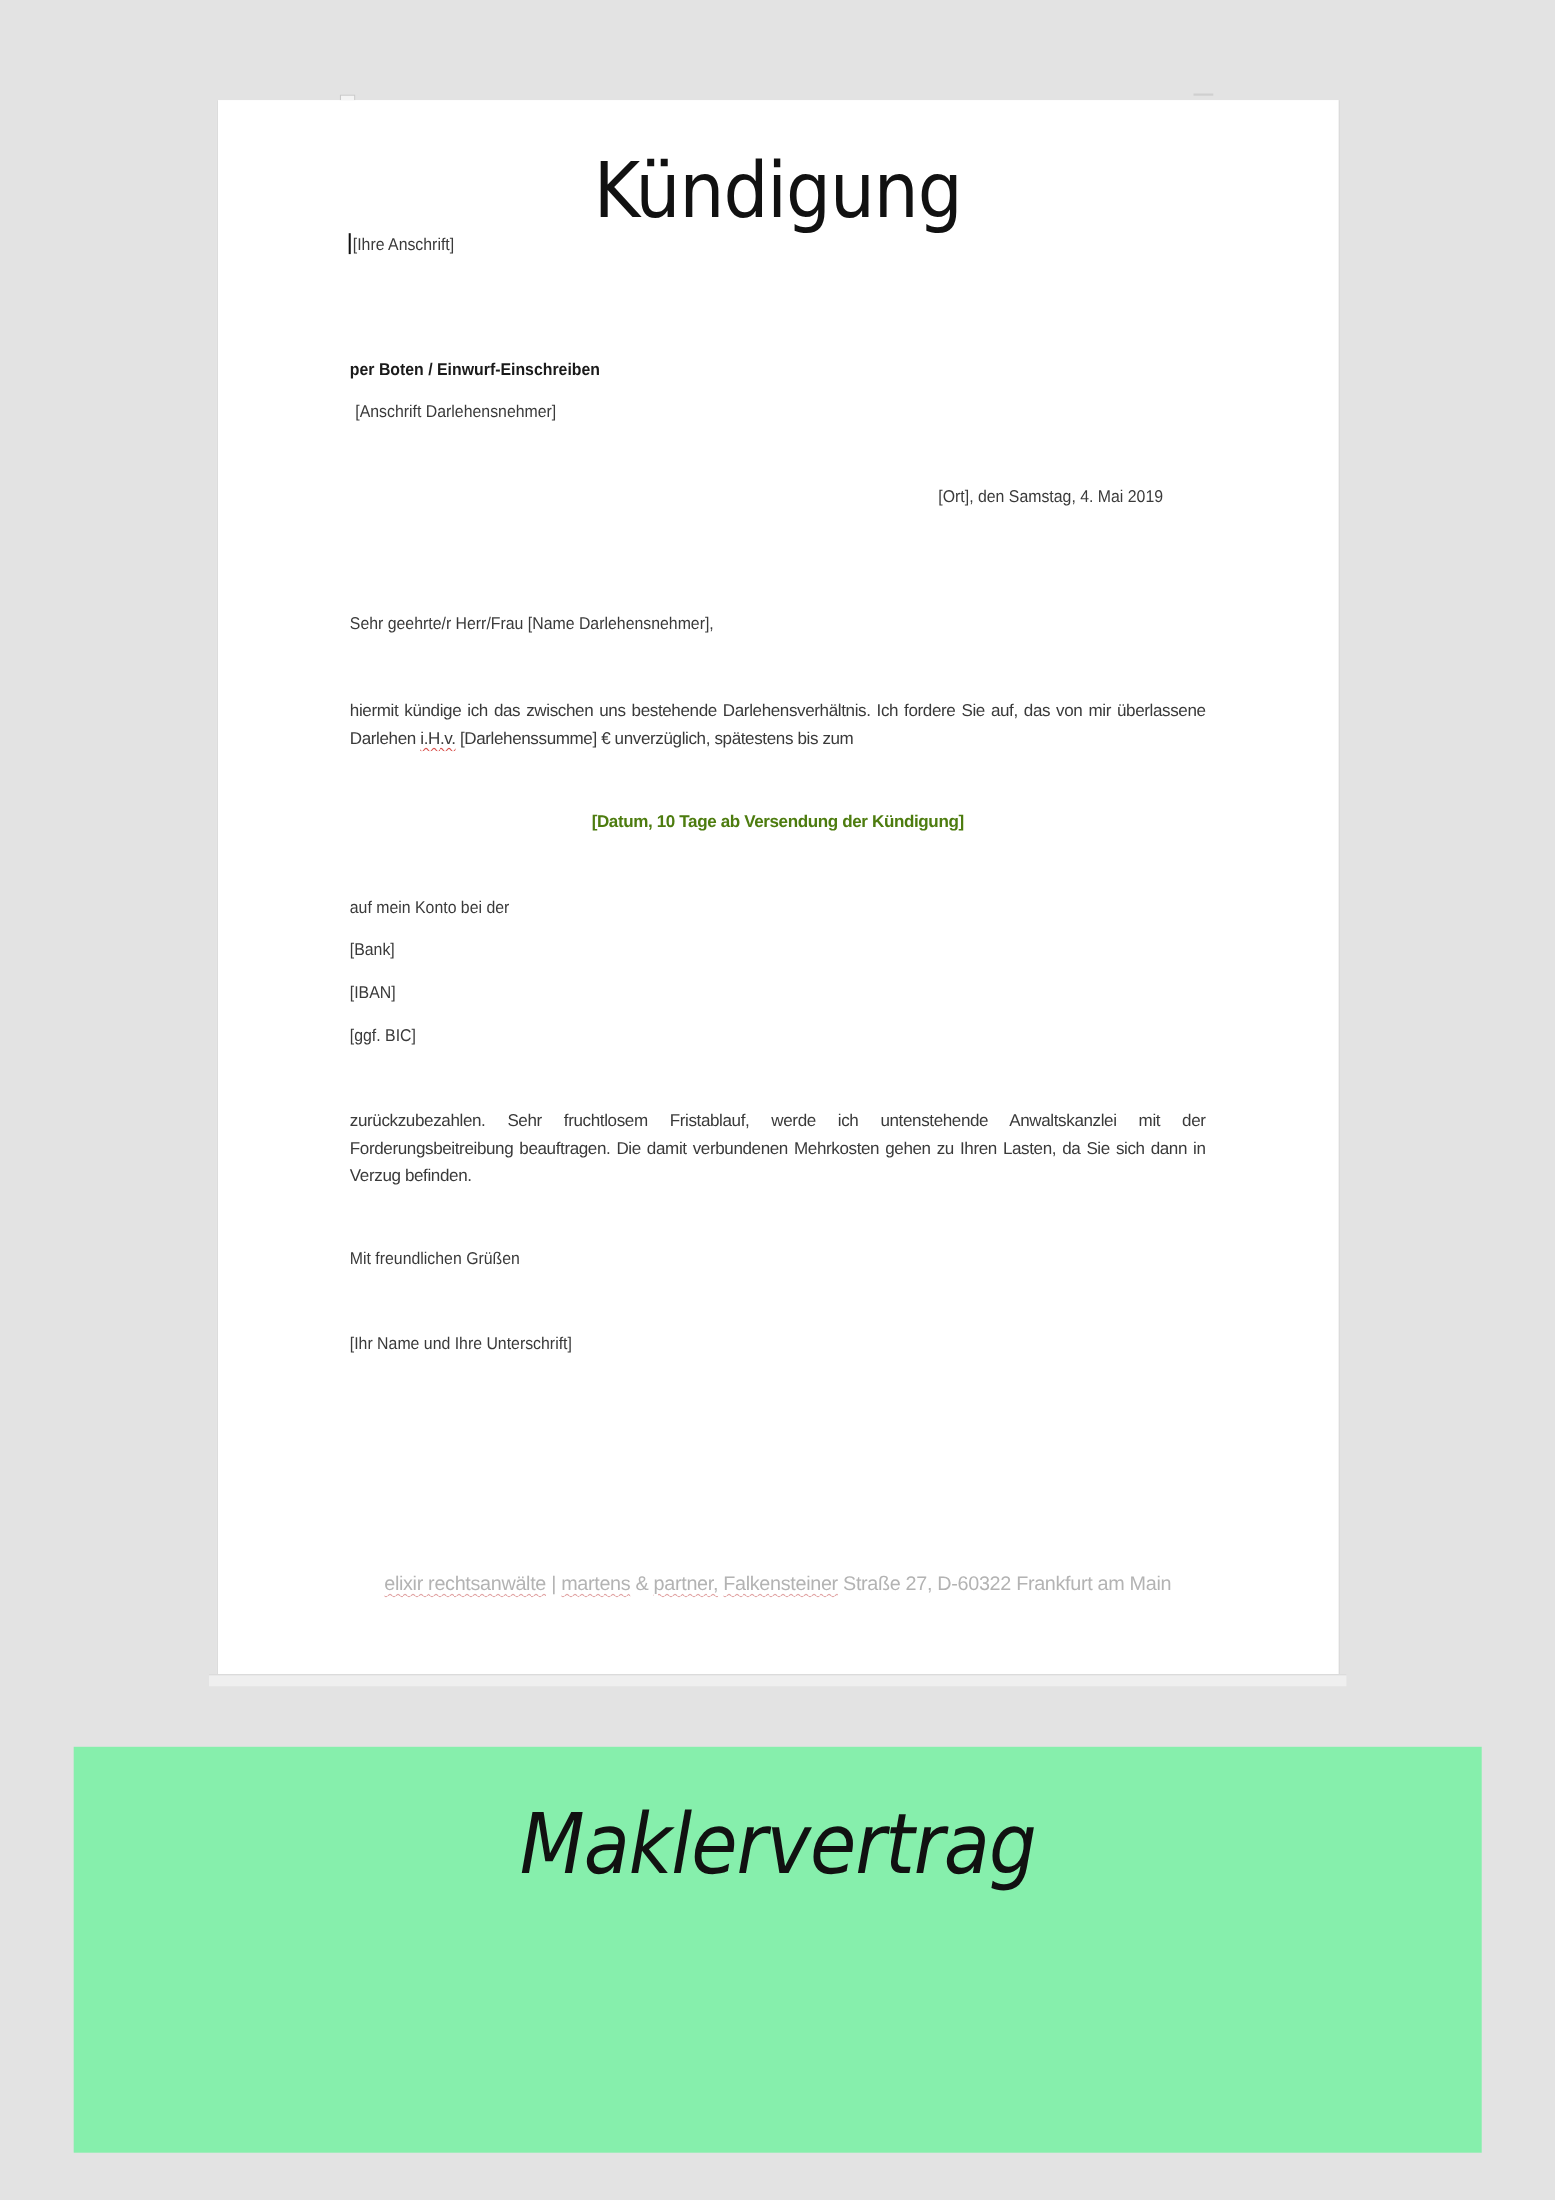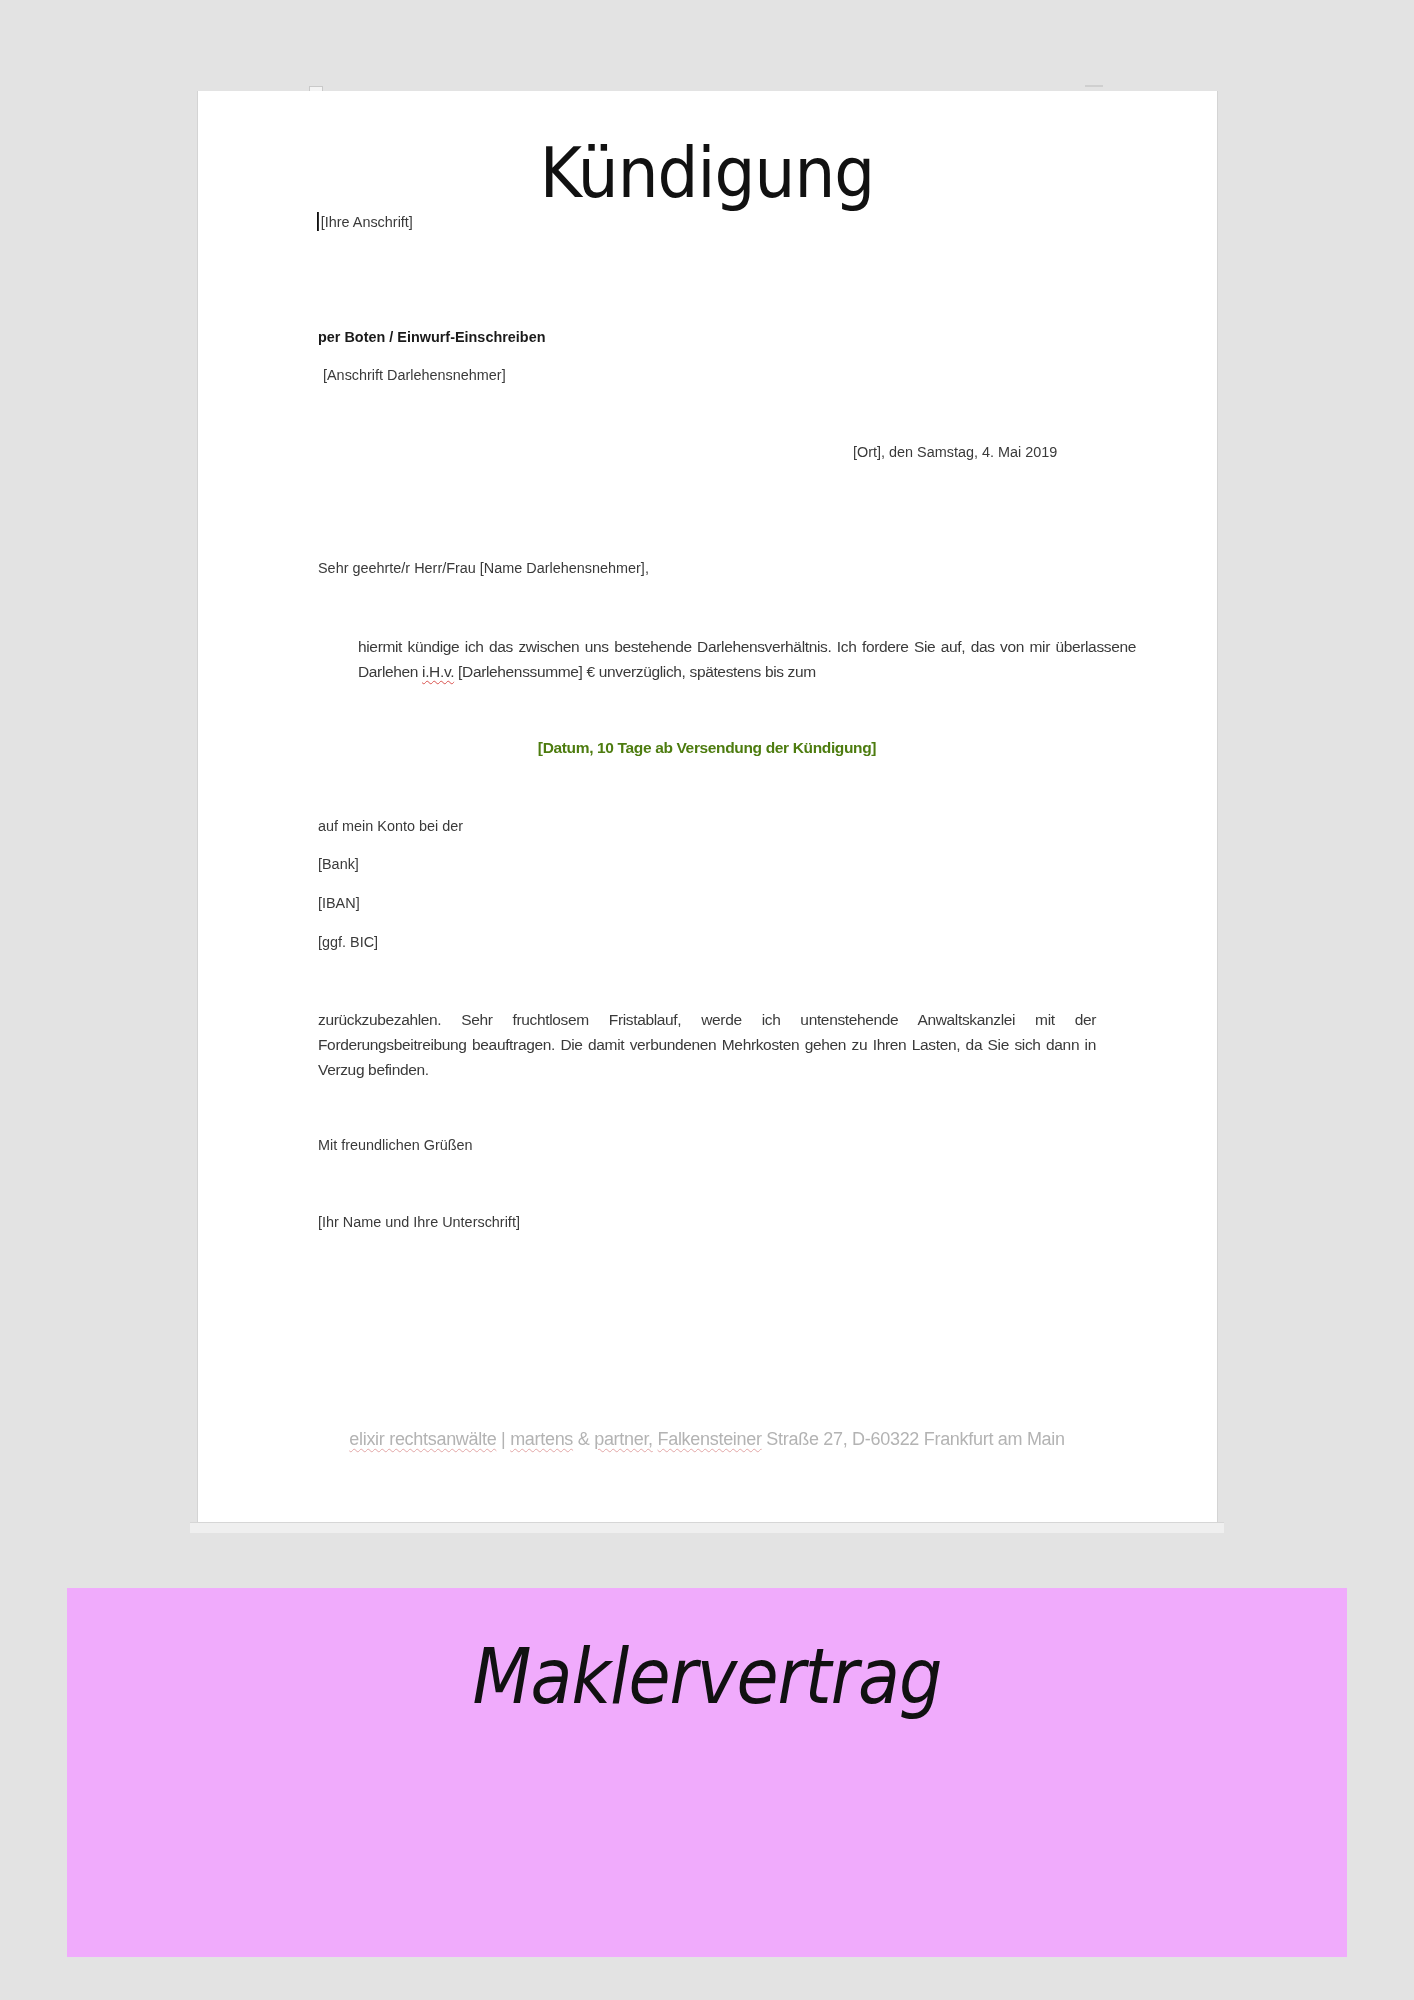--- a/index.html
+++ b/index.html
@@ -121,21 +121,21 @@
   }
   .footer .spell {
     text-decoration-color: #e2a6a6;
   }
   .card {
     position: absolute;
     left: 67px;
     top: 1588px;
     width: 1280px;
     height: 369px;
-    background: #f0abfc;
+    background: #86efac;
   }
   .card-title {
     position: absolute;
     left: 0;
     width: 100%;
     top: 44px;
     text-align: center;
     font-family: "DejaVu Sans", sans-serif;
     font-style: italic;
     font-size: 76px;
@@ -161,21 +161,21 @@
 </div>
 
 <div class="line bold" style="left:318px; top:328px;">per Boten / Einwurf-Einschreiben</div>
 
 <div class="line" style="left:323px; top:366px;">[Anschrift Darlehensnehmer]</div>
 
 <div class="line" style="left:853px; top:443px;">[Ort], den Samstag, 4. Mai 2019</div>
 
 <div class="line" style="left:318px; top:559px;">Sehr geehrte/r Herr/Frau [Name Darlehensnehmer],</div>
 
-<div class="para" style="top:634px;margin-left:40px;"><span>hiermit kündige ich das zwischen uns bestehende Darlehensverhältnis. Ich fordere Sie auf, das von mir überlassene Darlehen </span><span class="spell">i.H.v.</span><span> [Darlehenssumme] € unverzüglich, spätestens bis zum</span></div>
+<div class="para" style="top:634px;"><span>hiermit kündige ich das zwischen uns bestehende Darlehensverhältnis. Ich fordere Sie auf, das von mir überlassene Darlehen </span><span class="spell">i.H.v.</span><span> [Darlehenssumme] € unverzüglich, spätestens bis zum</span></div>
 
 <div class="center-line" style="top:739px;">[Datum, 10 Tage ab Versendung der Kündigung]</div>
 
 <div class="line" style="left:318px; top:817px;">auf mein Konto bei der</div>
 <div class="line" style="left:318px; top:855px;">[Bank]</div>
 <div class="line" style="left:318px; top:894px;">[IBAN]</div>
 <div class="line" style="left:318px; top:933px;">[ggf. BIC]</div>
 
 <div class="para" style="top:1007px;">zurückzubezahlen. Sehr fruchtlosem Fristablauf, werde ich untenstehende Anwaltskanzlei mit der Forderungsbeitreibung beauftragen. Die damit verbundenen Mehrkosten gehen zu Ihren Lasten, da Sie sich dann in Verzug befinden.</div>
 

